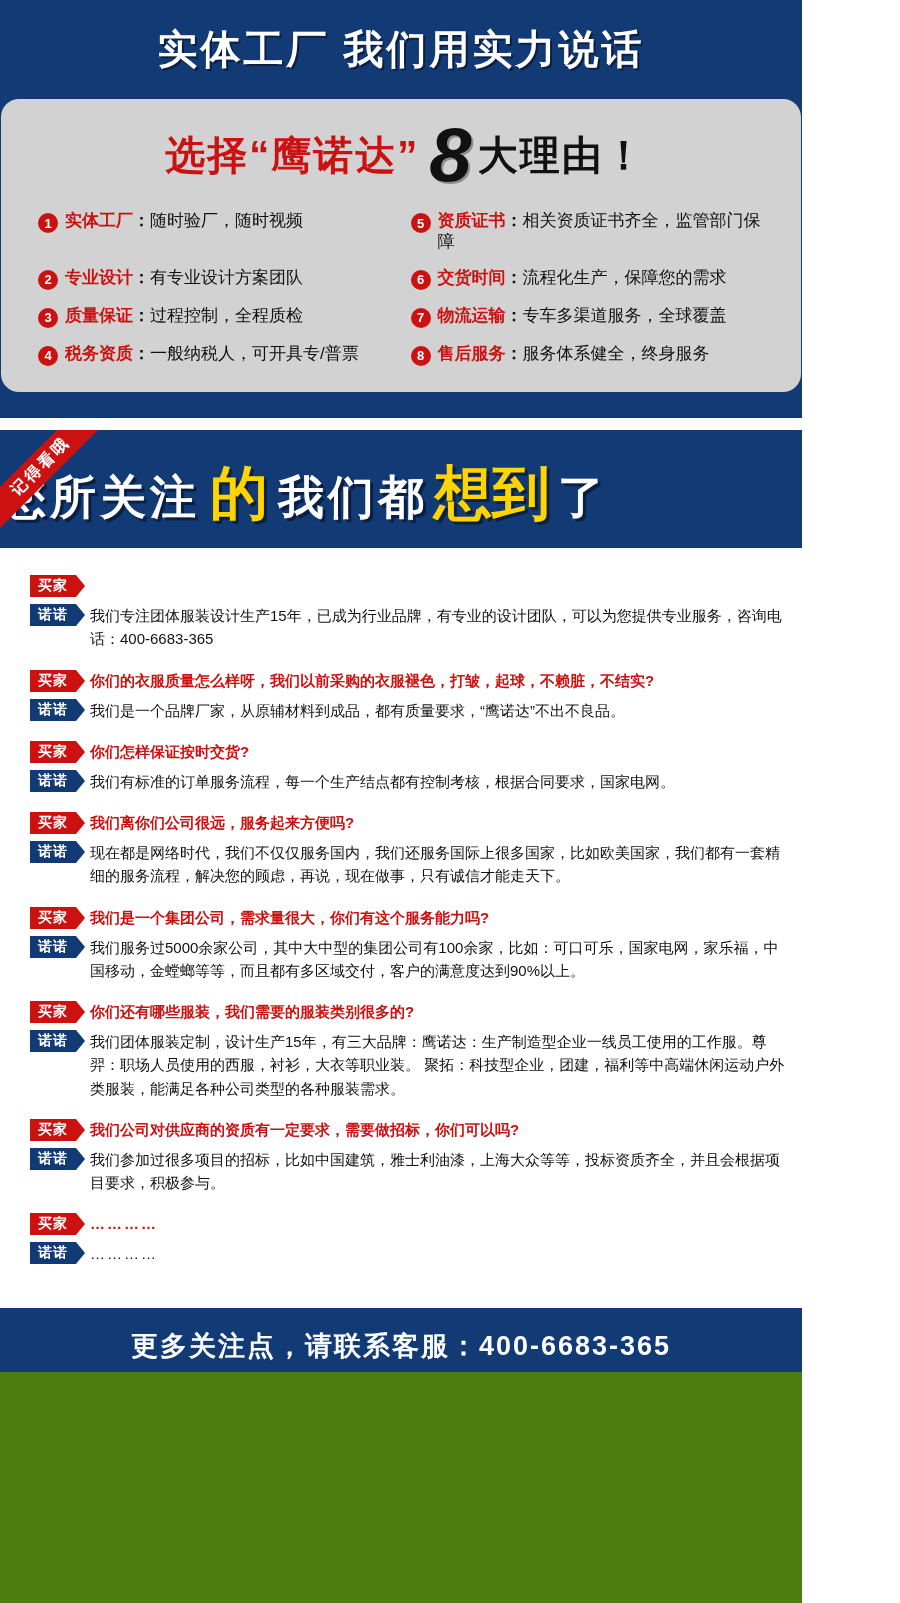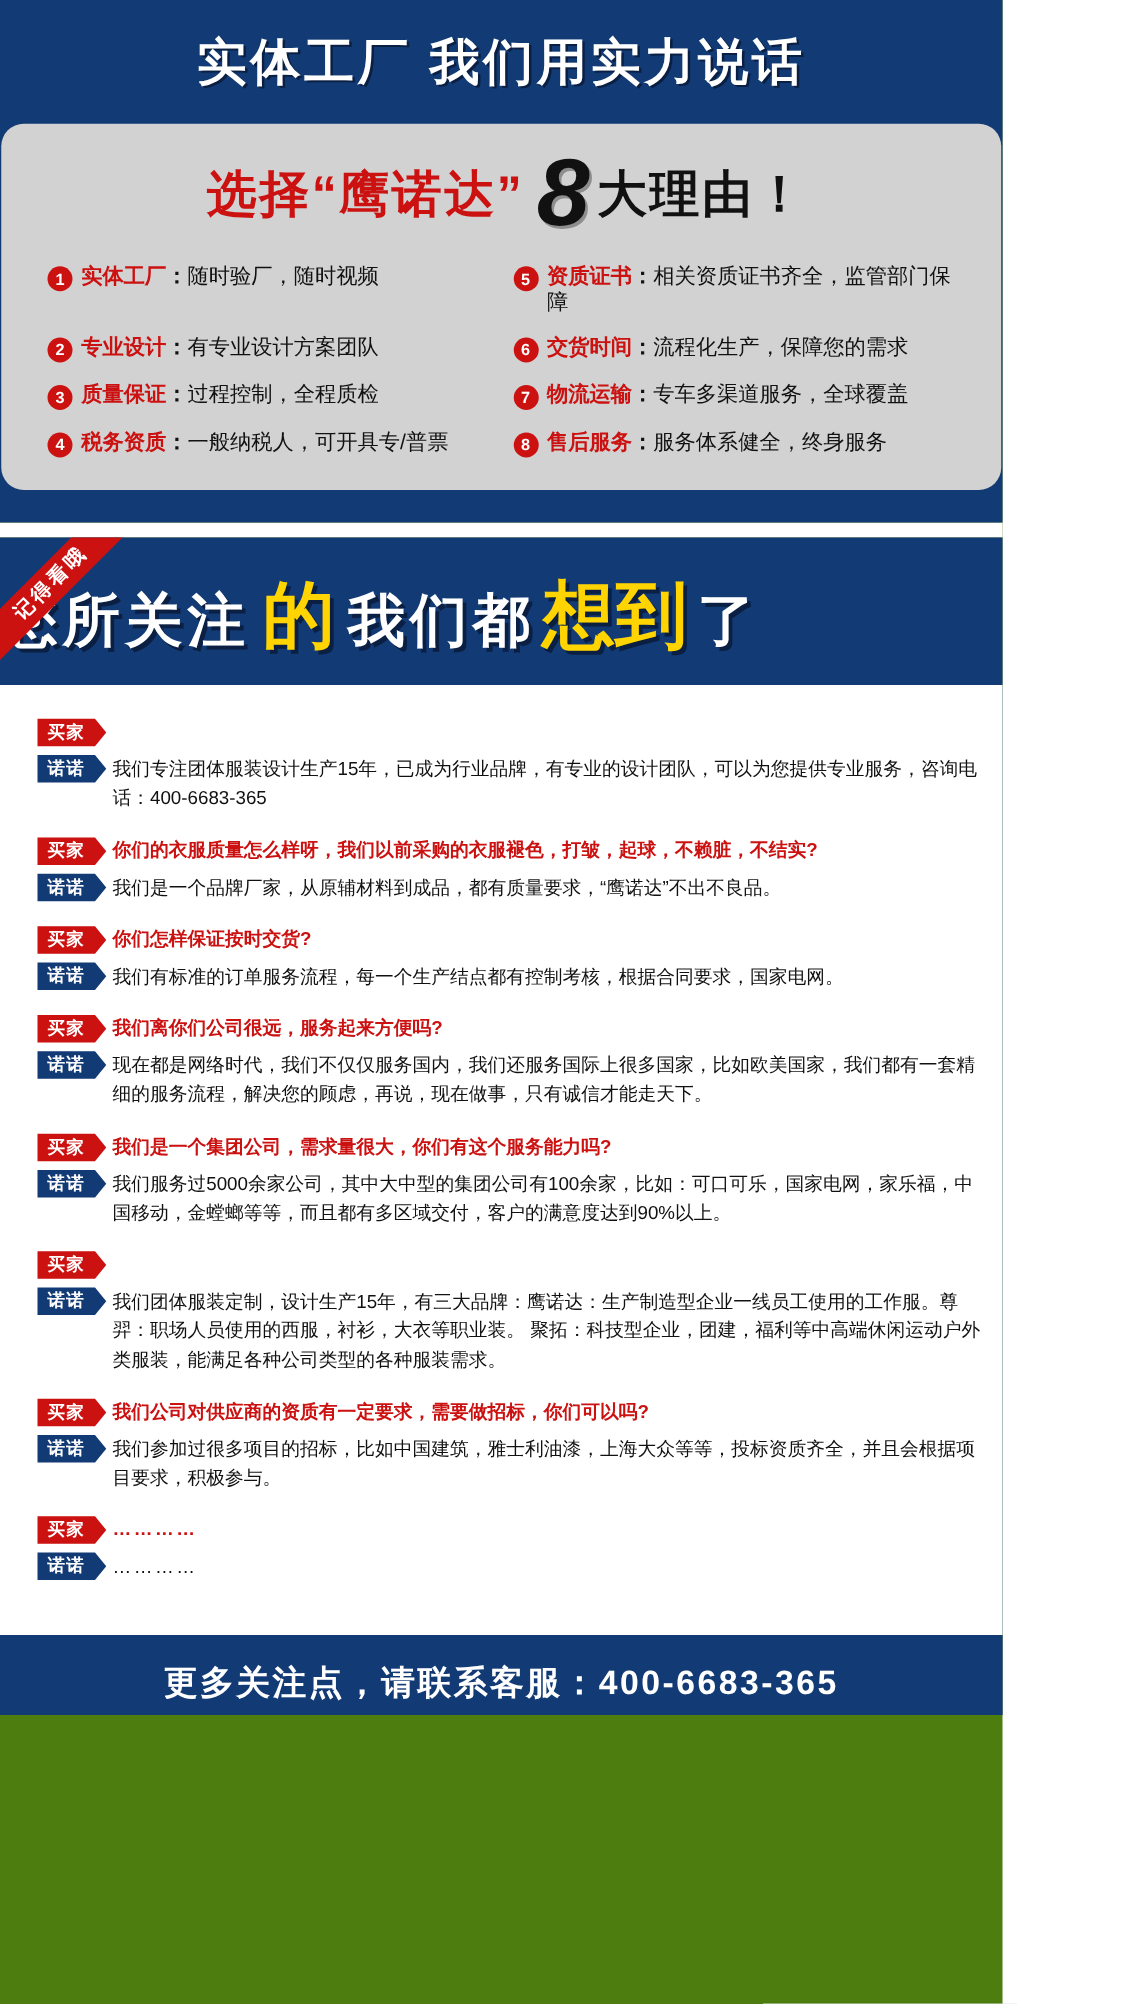--- a/index.html
+++ b/index.html
@@ -298,20 +298,21 @@
         </div>
         <div class="qa-line">
           <span class="tag nuo">诺诺</span>
           <span class="a-text">我们服务过5000余家公司，其中大中型的集团公司有100余家，比如：可口可乐，国家电网，家乐福，中国移动，金螳螂等等，而且都有多区域交付，客户的满意度达到90%以上。</span>
         </div>
       </div>
 
       <div class="qa-group">
         <div class="qa-line">
           <span class="tag buyer">买家</span>
+          <span class="q-text">你们还有哪些服装，我们需要的服装类别很多的?</span>
         </div>
         <div class="qa-line">
           <span class="tag nuo">诺诺</span>
           <span class="a-text">我们团体服装定制，设计生产15年，有三大品牌：鹰诺达：生产制造型企业一线员工使用的工作服。尊羿：职场人员使用的西服，衬衫，大衣等职业装。 聚拓：科技型企业，团建，福利等中高端休闲运动户外类服装，能满足各种公司类型的各种服装需求。</span>
         </div>
       </div>
 
       <div class="qa-group">
         <div class="qa-line">
           <span class="tag buyer">买家</span>

